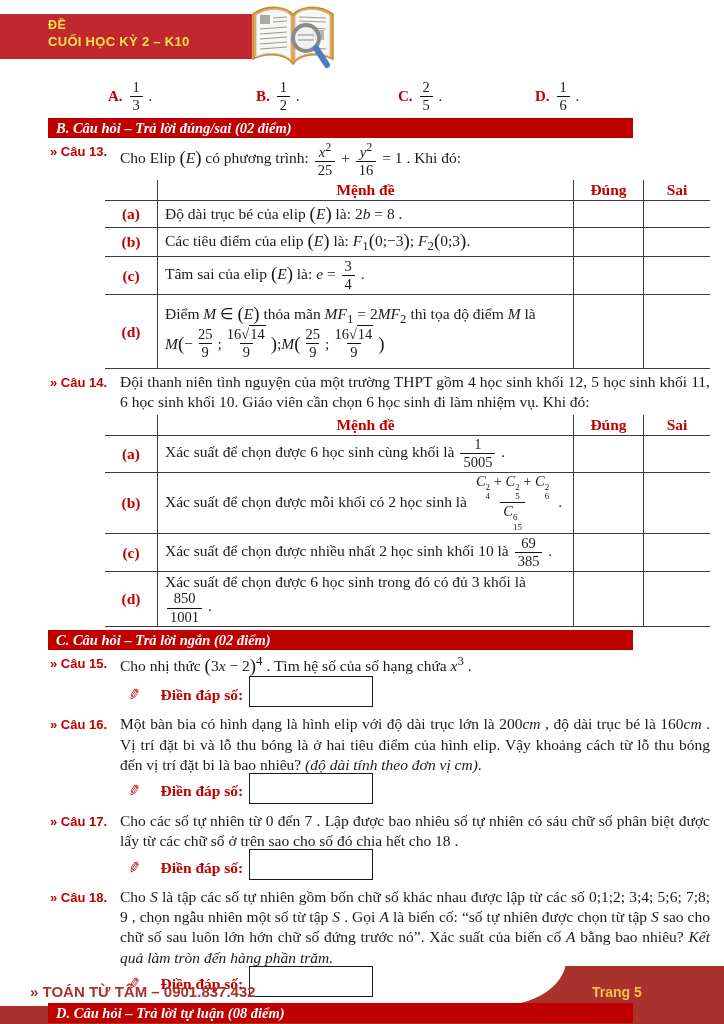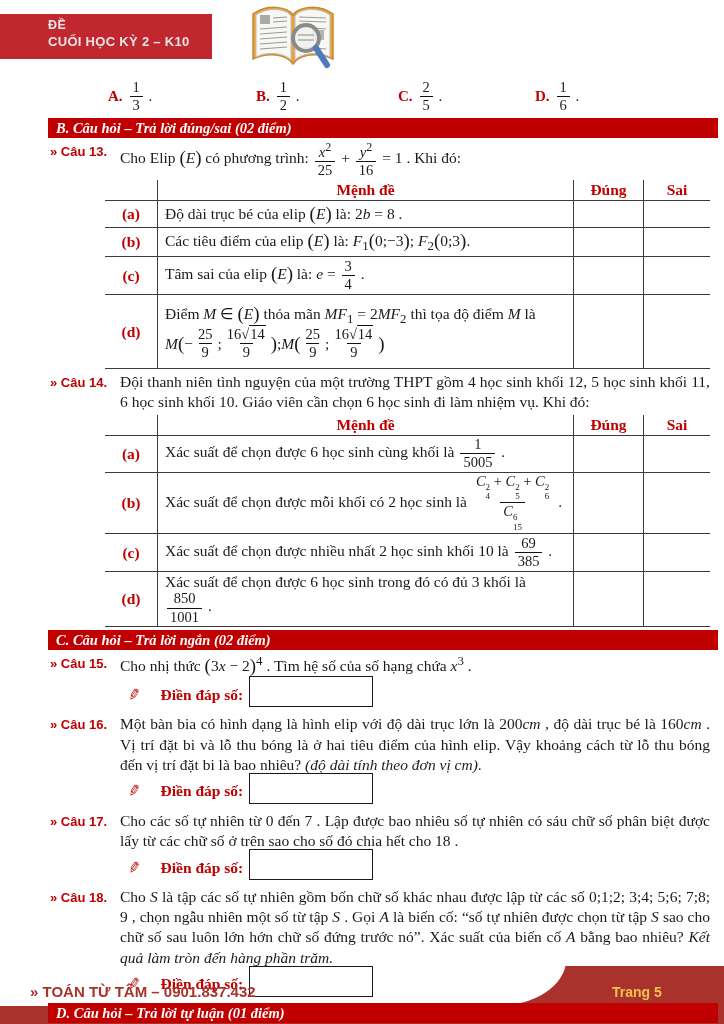--- a/index.html
+++ b/index.html
@@ -1,31 +1,31 @@
 <!DOCTYPE html>
 <html><head>
 <meta charset="utf-8">
 <style>
   html,body{margin:0;padding:0;}
   body{width:724px;height:1024px;position:relative;background:#fff;overflow:hidden;
        font-family:"Liberation Serif",serif;color:#1a1a1a;}
   
-  .banner{position:absolute;left:0;top:14px;width:212px;height:45px;background:#c0272e;
-          color:#e5e5e5;font-family:"Liberation Sans",sans-serif;font-weight:bold;
+  .banner{position:absolute;left:0;top:14px;width:252px;height:45px;background:#c0272e;
+          color:#fde047;font-family:"Liberation Sans",sans-serif;font-weight:bold;
           padding:4px 0 0 48px;box-sizing:border-box;z-index:2;}
   .banner .l1{font-size:12.5px;letter-spacing:.5px;}
   .banner .l2{font-size:13px;letter-spacing:.3px;margin-top:2px;}
   .book{position:absolute;left:246px;top:2px;z-index:3;}
   
   .opt-row{position:absolute;top:80px;left:0;width:724px;height:38px;z-index:1;}
   .opt{position:absolute;top:0;display:inline-flex;align-items:center;font-size:15px;}
   .opt .letter{color:#c00000;font-weight:bold;margin-right:5px;}
   
   .content{position:absolute;left:0;top:118px;width:724px;z-index:1;}
-  .secbar{margin-left:48px;width:670px;height:20px;background:#c00000;color:#fff;
+  .secbar{margin-left:48px;width:585px;height:20px;background:#c00000;color:#fff;
           font-style:italic;font-weight:bold;font-size:14.5px;line-height:20px;
           padding-left:8px;box-sizing:border-box;}
   .question{display:flex;margin:3px 14px 0 50px;}
   .qlabel{flex:0 0 70px;color:#c00000;font-family:"Liberation Sans",sans-serif;
           font-weight:bold;font-size:13px;padding-top:3px;white-space:nowrap;}
   .qtext{flex:1;font-size:15.5px;line-height:1.3;text-align:justify;}
   
   .frac{display:inline-flex;flex-direction:column;align-items:center;vertical-align:middle;
         margin:0 2px;line-height:1.05;font-size:14.5px;}
   .frac .num{padding:0 3px 1px;}
@@ -50,21 +50,21 @@
   .ans-label{color:#c00000;font-weight:bold;font-size:15.5px;margin-right:6px;margin-left:16px;}
   .ans-box{width:122px;height:29px;border:1.7px solid #1a1a1a;background:#fff;align-self:flex-start;margin-top:-2px;}
   
   .f-shape{position:absolute;z-index:0;}
   .f-block{right:0;bottom:0;width:206px;height:58px;background:#a9322c;}
   .f-band{left:0;bottom:0;width:724px;height:18px;background:#a9322c;}
   .f-white{left:0;bottom:18px;width:566px;height:50px;background:#fff;
            border-bottom-right-radius:70px 46px;}
   .f-brand{position:absolute;left:30px;bottom:24px;color:#a9322c;z-index:2;
            font-family:"Liberation Sans",sans-serif;font-weight:bold;font-size:15px;}
-  .f-page{position:absolute;left:612px;bottom:24px;color:#f2c14e;z-index:2;
+  .f-page{position:absolute;left:592px;bottom:24px;color:#f2c14e;z-index:2;
           font-family:"Liberation Sans",sans-serif;font-weight:bold;font-size:14px;}
 </style>
 </head>
 <body>
 
 <div class="banner">
   <div class="l1">ĐỀ</div>
   <div class="l2">CUỐI HỌC KỲ 2 – K10</div>
 </div>
 
@@ -290,21 +290,21 @@
   <div class="question">
     <span class="qlabel">» Câu 18.</span>
     <span class="qtext">Cho <i>S</i> là tập các số tự nhiên gồm bốn chữ số khác nhau được lập từ các số 0;1;2; 3;4; 5;6; 7;8; 9 , chọn ngẫu nhiên một số từ tập <i>S</i> . Gọi <i>A</i> là biến cố: “số tự nhiên được chọn từ tập <i>S</i> sao cho chữ số sau luôn lớn hớn chữ số đứng trước nó”. Xác suất của biến cố <i>A</i> bằng bao nhiêu? <i>Kết quả làm tròn đến hàng phần trăm.</i></span>
   </div>
   <div class="ans-row">
     <span class="pen-icon">✎</span>
     <span class="ans-label">Điền đáp số:</span>
     <span class="ans-box"></span>
   </div>
 
-  <div class="secbar" style="margin-top:2px">D. Câu hỏi – Trả lời tự luận (01 điểm)</div>
+  <div class="secbar" style="margin-top:2px">D. Câu hỏi – Trả lời tự luận (08 điểm)</div>
 
 </div>
 
 <div class="f-shape f-block"></div>
 <div class="f-shape f-band"></div>
 <div class="f-shape f-white"></div>
 <div class="f-brand">» TOÁN TỪ TÂM – 0901.837.432</div>
 <div class="f-page">Trang 5</div>
 
 </body></html>

